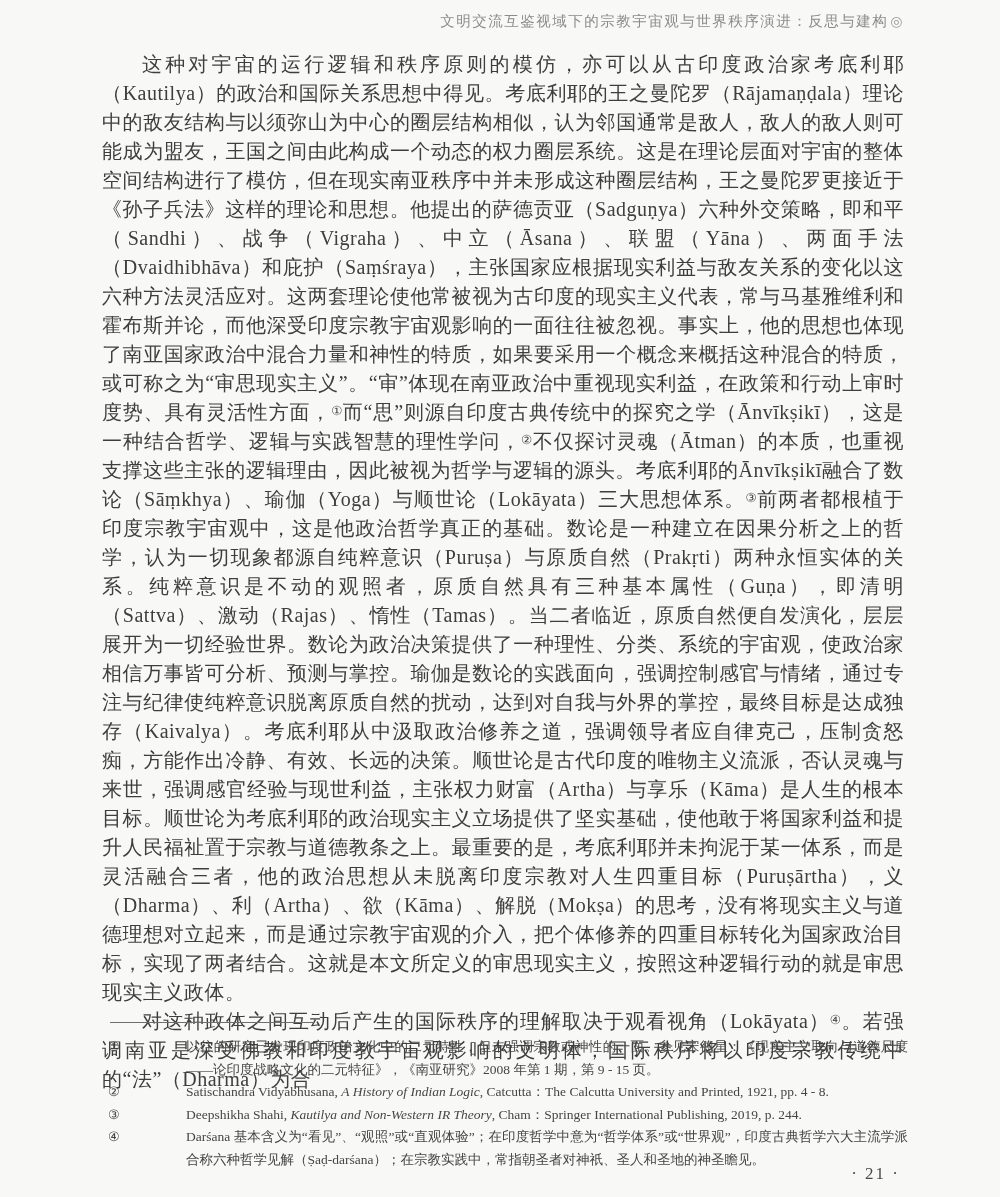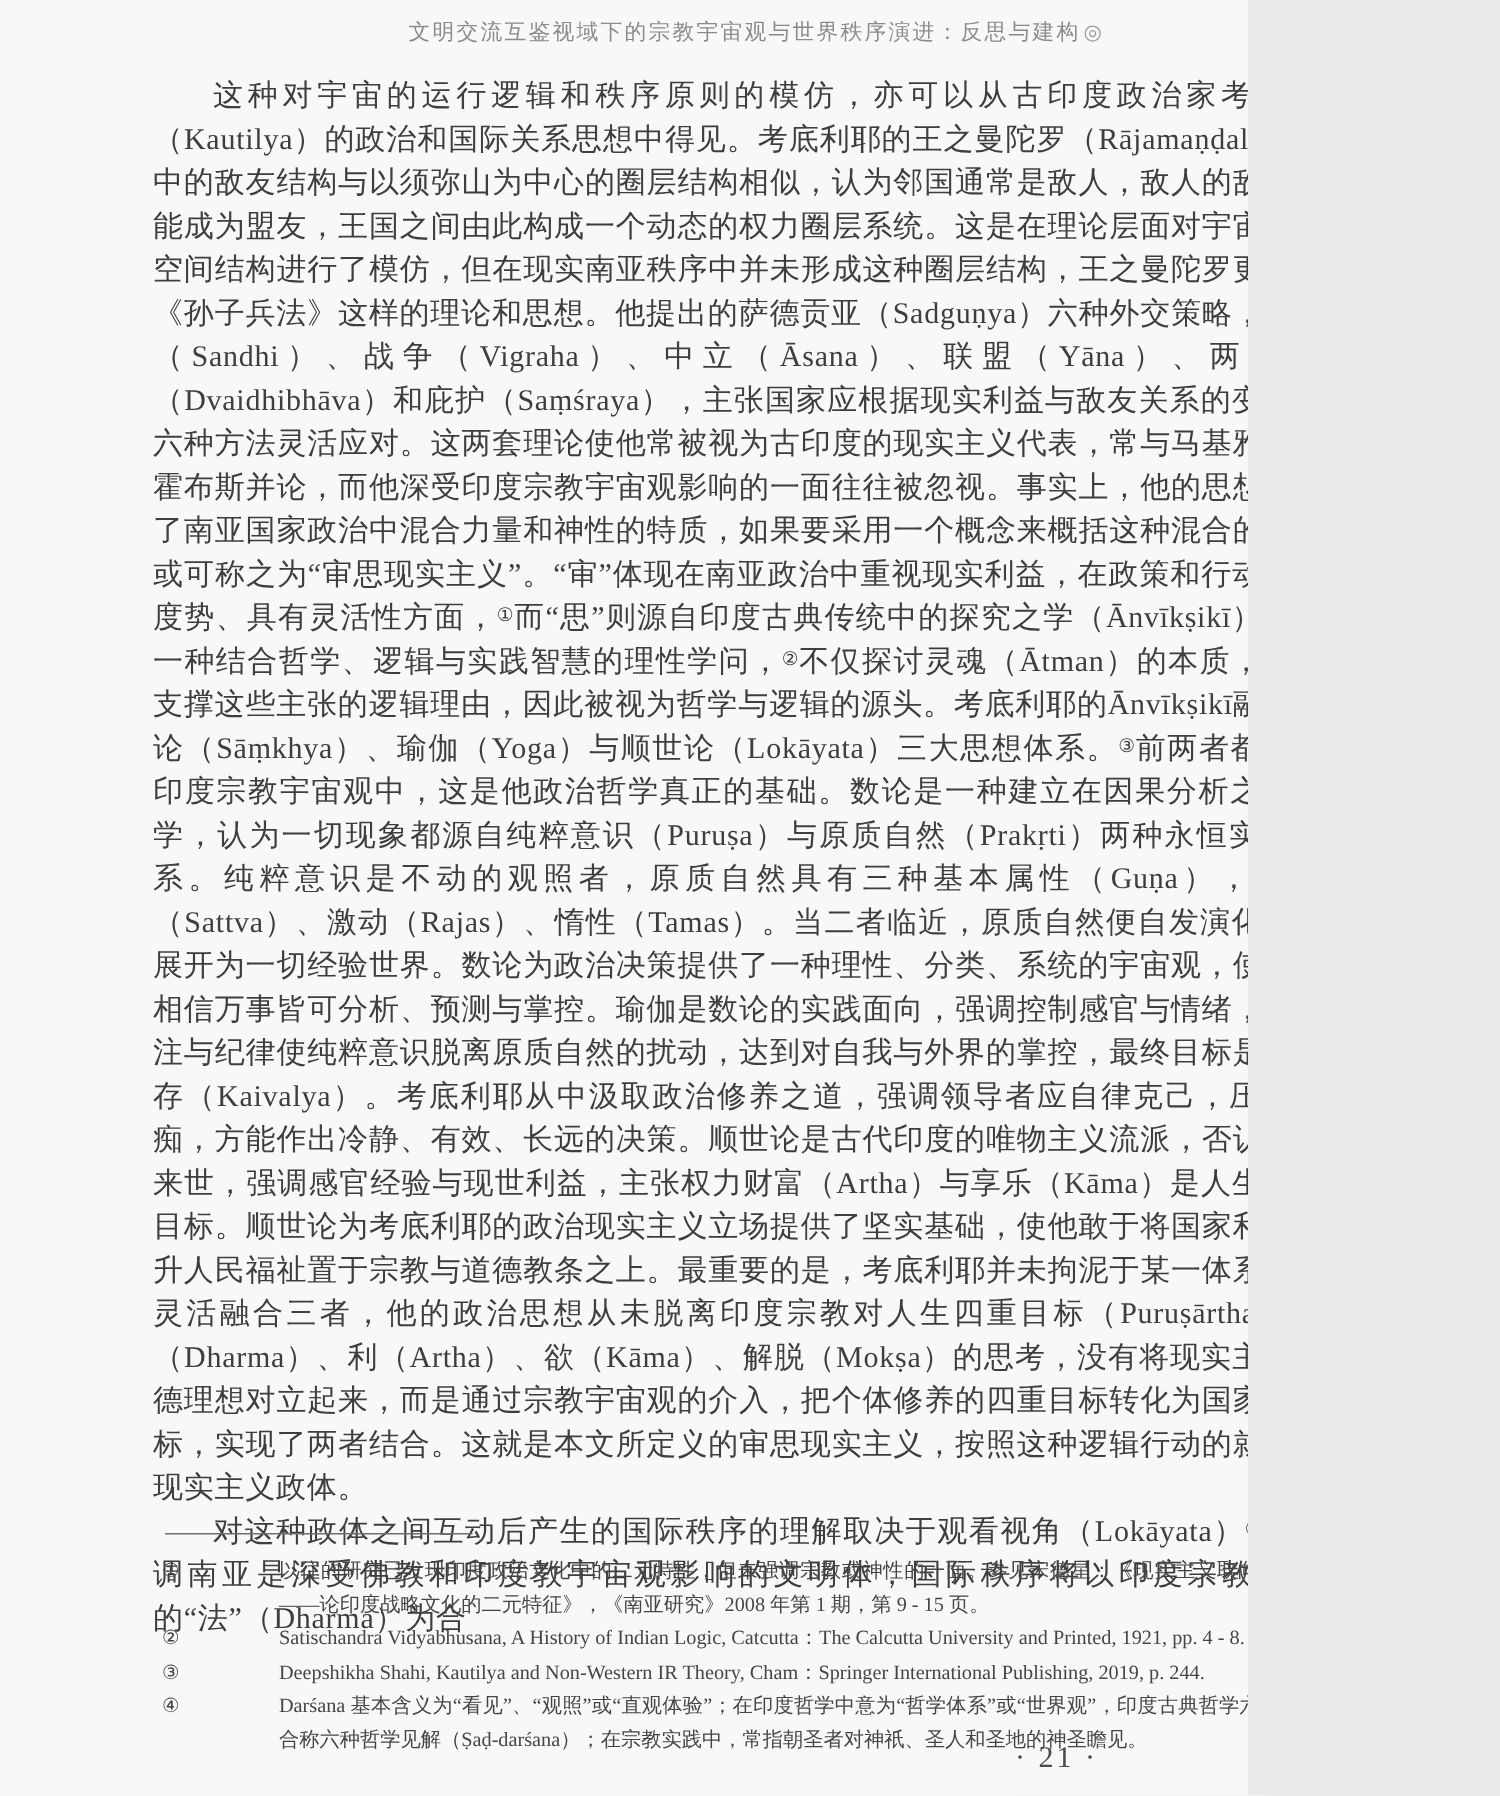--- a/index.html
+++ b/index.html
@@ -2,54 +2,54 @@
 <html><head>
 <meta charset="utf-8">
 <style>
   html,body{margin:0;padding:0;}
   body{
     width:1000px;height:1197px;
     background:#eceae8;
     font-family:"Liberation Serif","DejaVu Serif",serif;
   }
   .page{
-    position:relative;width:832px;height:1197px;
+    position:relative;width:1000px;height:1197px;
     background:#f8f8f6;
     overflow:hidden;
   }
   .running-header{
     position:absolute;top:12px;right:96px;
     font-size:14.5px;letter-spacing:1.5px;color:#8b8b8b;
     white-space:nowrap;
   }
   .running-header .mark{margin-left:2px;font-size:14px;color:#9a9a9a;}
   .content{
     position:absolute;top:50px;left:102px;width:802px;
     font-size:20px;line-height:29px;letter-spacing:0.5px;
     color:#3e3e3e;text-align:justify;
   }
   p.para{margin:0;}
   p.para.indent{text-indent:2em;}
   sup.fn-ref{font-size:12.5px;line-height:0;vertical-align:4px;letter-spacing:0;}
-  .seg.italic, .fn-text .italic{}
+  .seg.italic, .fn-text .italic{font-style:italic;}
   .footnote-area{
     position:absolute;left:108px;top:1022px;width:800px;
   }
   .fn-rule{
     width:205px;height:0;border-top:1.6px solid #6f6f6f;margin:0 0 13px 2px;
   }
   .footnote{
     display:flex;align-items:flex-start;
     font-size:13.5px;line-height:22.5px;color:#454545;
   }
   .fn-marker{flex:none;width:30px;font-size:13px;}
   .fn-text{flex:1;text-align:justify;margin-left:48px;}
   .page-number{
     position:absolute;right:100px;bottom:13px;
-    font-size:20px;color:#4a4a4a;letter-spacing:2px;
+    font-size:17px;color:#4a4a4a;letter-spacing:2px;
   }
 </style>
 </head>
 <body>
 
 <div class="page">
 
   <div class="running-header">
     <span>文明交流互鉴视域下的宗教宇宙观与世界秩序演进：反思与建构</span><span class="mark">◎</span>
   </div>

